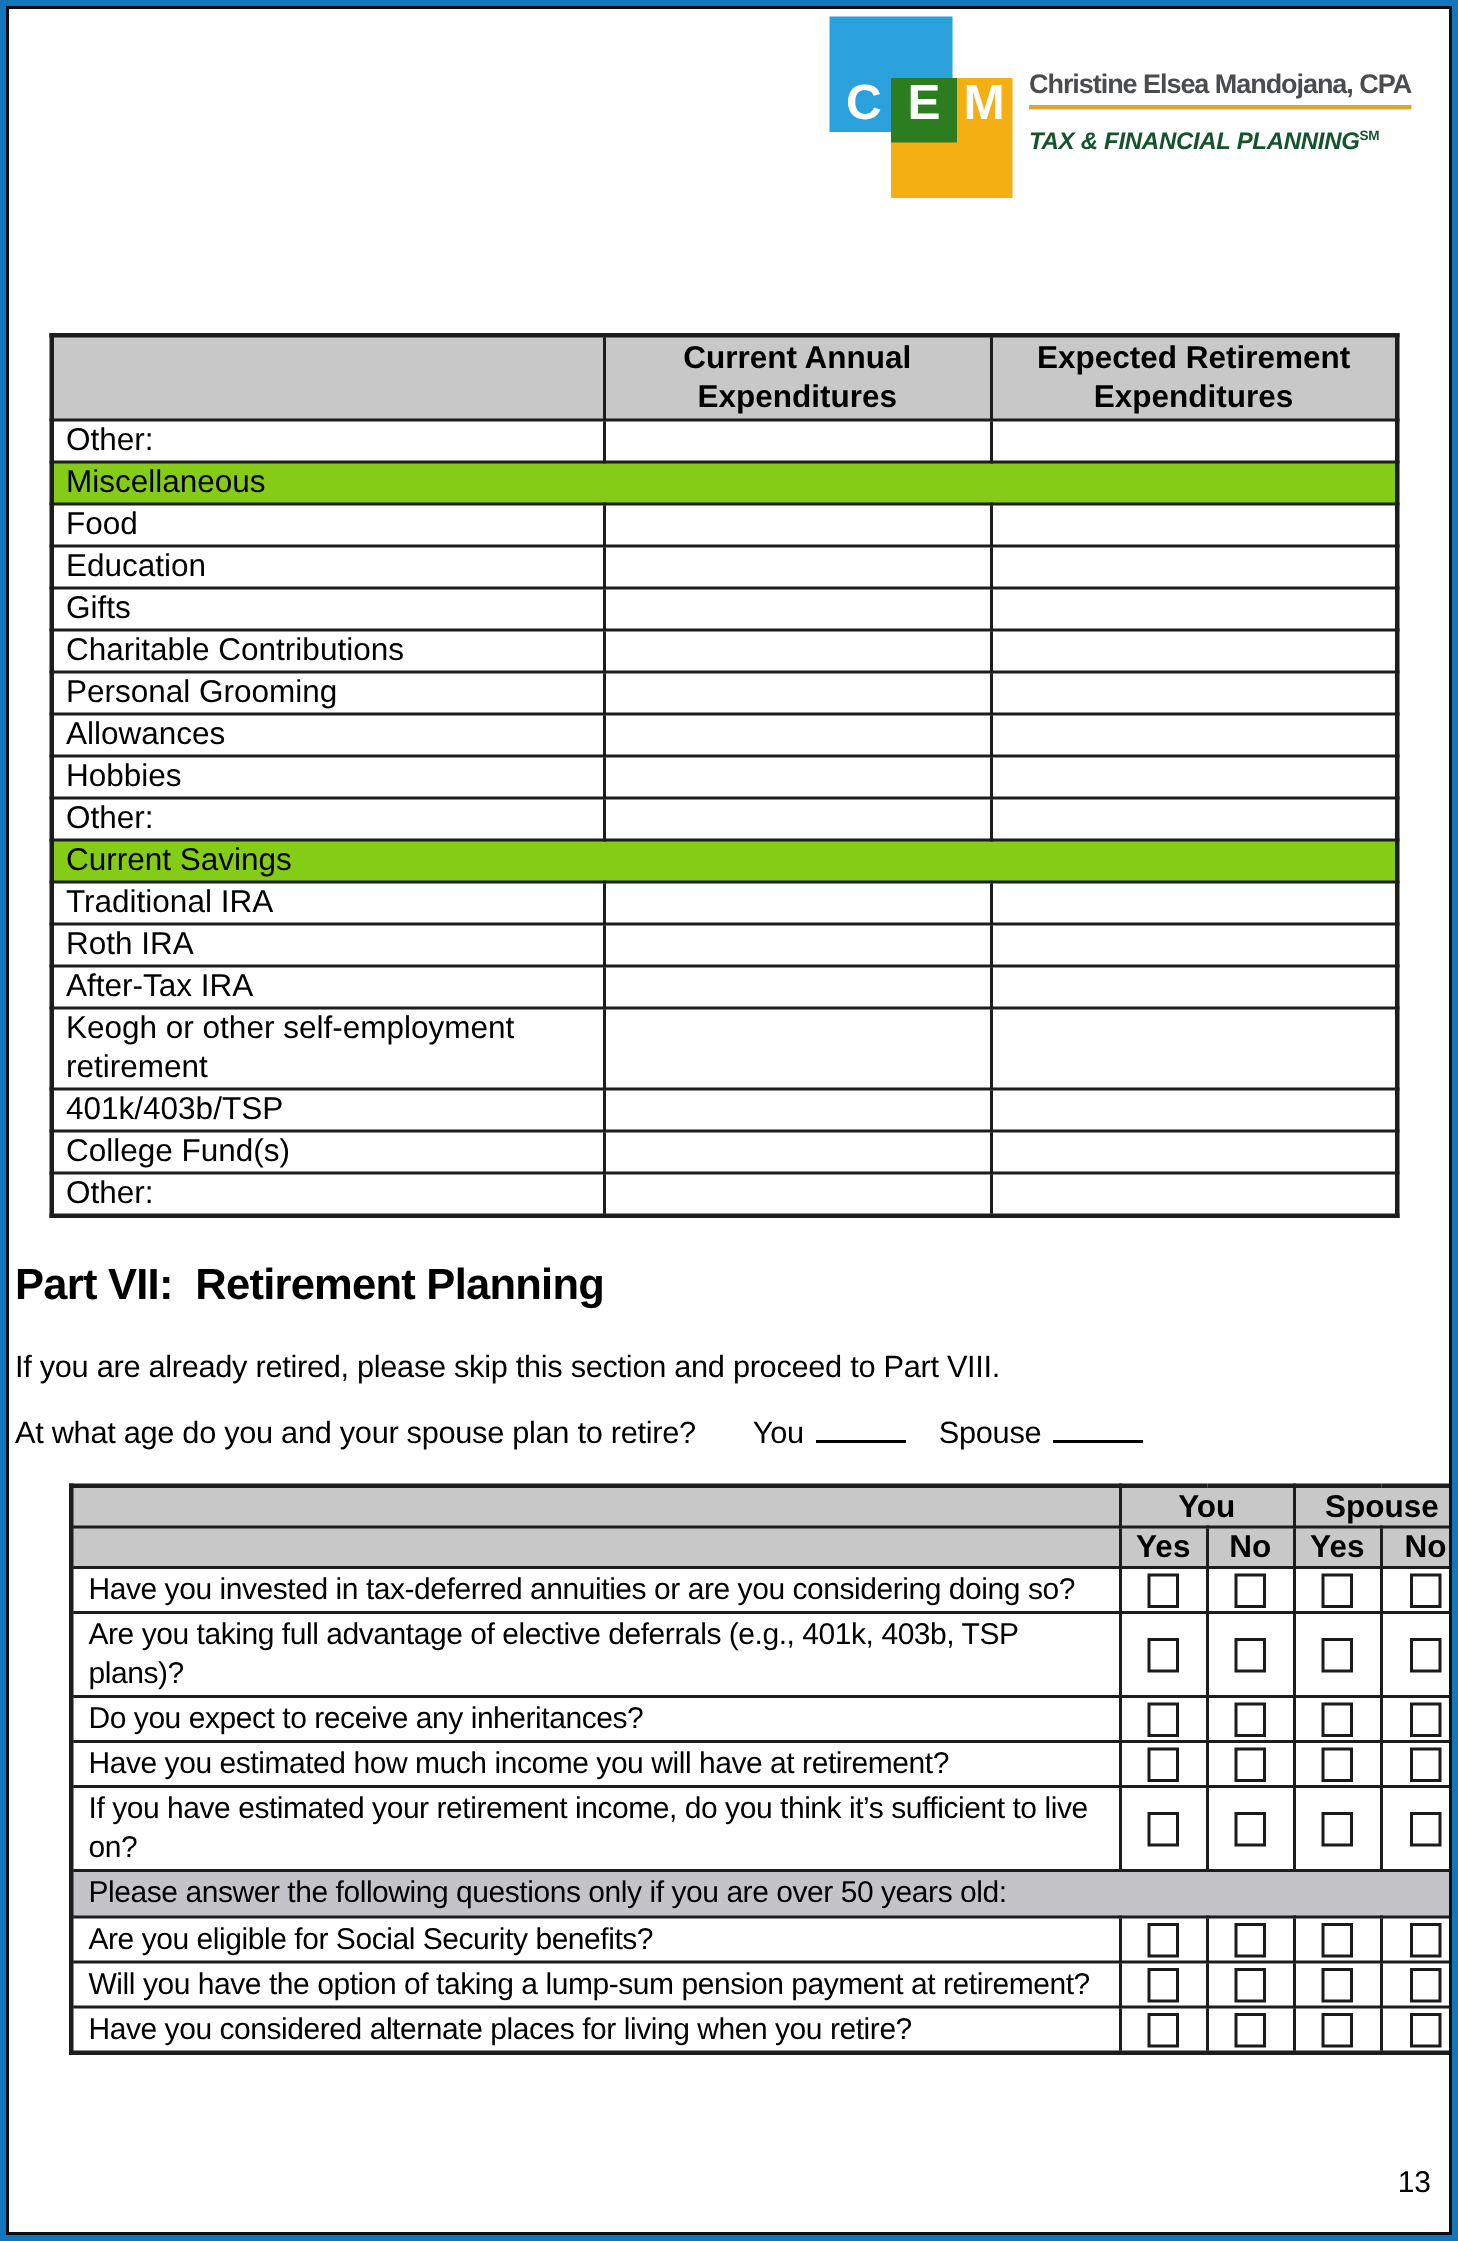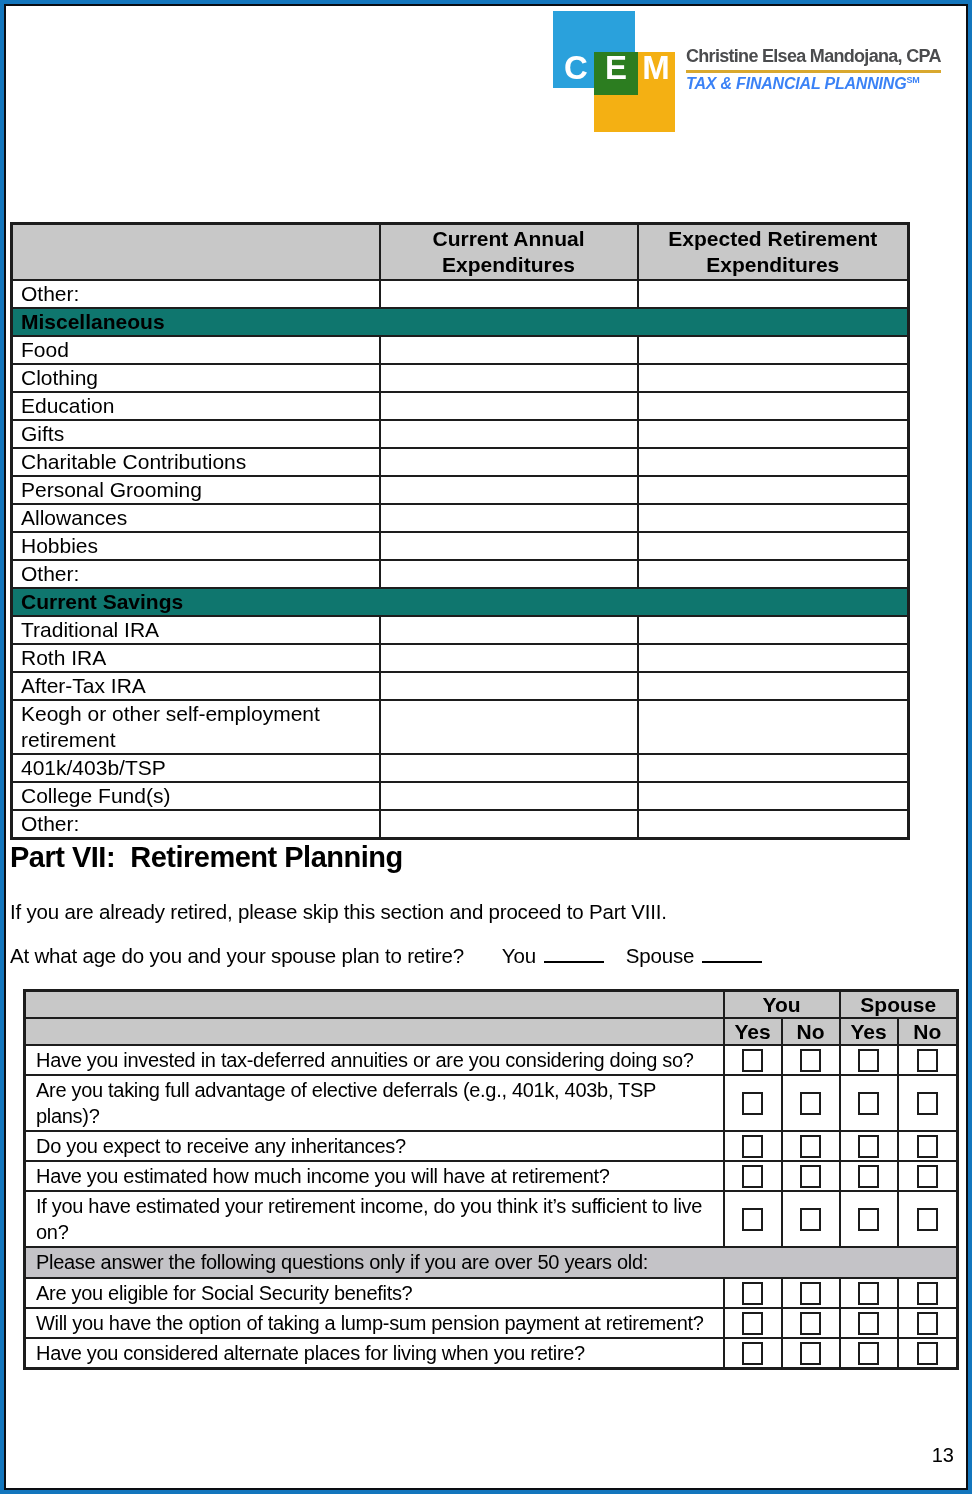--- a/index.html
+++ b/index.html
@@ -39,43 +39,43 @@
   .logo-text { position: absolute; left: 680px; top: 40px; white-space: nowrap; }
   .logo-name {
     display: inline-block;
     font-size: 18px; font-weight: bold; letter-spacing: -0.7px;
     color: #4b4c4e;
     border-bottom: 3px solid #d9a82e;
     padding-bottom: 3px;
   }
   .logo-tagline {
     font-size: 16px; font-weight: bold; font-style: italic;
-    color: #3b82f6; margin-top: 2px; letter-spacing: -0.2px;
+    color: #14532d; margin-top: 12px; letter-spacing: -0.2px;
   }
   .logo-tagline sup { font-size: 9px; font-style: normal; }
 
   
   .title {
     position: absolute; left: 0; top: 146px; width: 100%;
     text-align: center;
     font-size: 40px; font-weight: bold; letter-spacing: -1.5px;
   }
 
   
-  table { border-collapse: collapse; table-layout: fixed; }
+  table { border-collapse: collapse; table-layout: fixed; margin-left: 23px; }
   td, th { border: 2px solid #1d1d1d; }
 
   .exp-table { position: absolute; left: 4px; top: 216px; width: 897px; border: 3px solid #1d1d1d; }
   .exp-table th.hdr {
     background: #c8c8c8; font-size: 21px; font-weight: bold;
     text-align: center; vertical-align: middle; height: 56px; line-height: 26px;
     padding: 0 4px;
   }
   .exp-table td { font-size: 21px; line-height: 26px; height: 27px; padding: 0 4px 0 8px; vertical-align: middle; }
-  .exp-table td.section-cell { background: #0f766e; font-weight: bold; }
+  .exp-table td.section-cell { background: #84cc16; font-weight: normal; }
   .exp-table td.blank-cell { background: #fff; }
 
   .part-heading {
     position: absolute; left: 4px; top: 835px;
     font-size: 29px; font-weight: bold; letter-spacing: -0.5px;
     white-space: pre;
   }
   .intro { position: absolute; left: 4px; top: 894px; font-size: 20.5px; letter-spacing: -0.2px; }
   .age-line { position: absolute; left: 4px; top: 938px; font-size: 20.5px; letter-spacing: -0.2px; }
   .age-label { margin-left: 38px; }
@@ -143,25 +143,20 @@
           <tr>
             <td class="label-cell">Other:</td>
             <td class="blank-cell"></td>
             <td class="blank-cell"></td>
           </tr>
           <tr>
             <td colspan="3" class="section-cell">Miscellaneous</td>
           </tr>
           <tr>
             <td class="label-cell">Food</td>
-            <td class="blank-cell"></td>
-            <td class="blank-cell"></td>
-          </tr>
-          <tr>
-            <td class="label-cell">Clothing</td>
             <td class="blank-cell"></td>
             <td class="blank-cell"></td>
           </tr>
           <tr>
             <td class="label-cell">Education</td>
             <td class="blank-cell"></td>
             <td class="blank-cell"></td>
           </tr>
           <tr>
             <td class="label-cell">Gifts</td>

